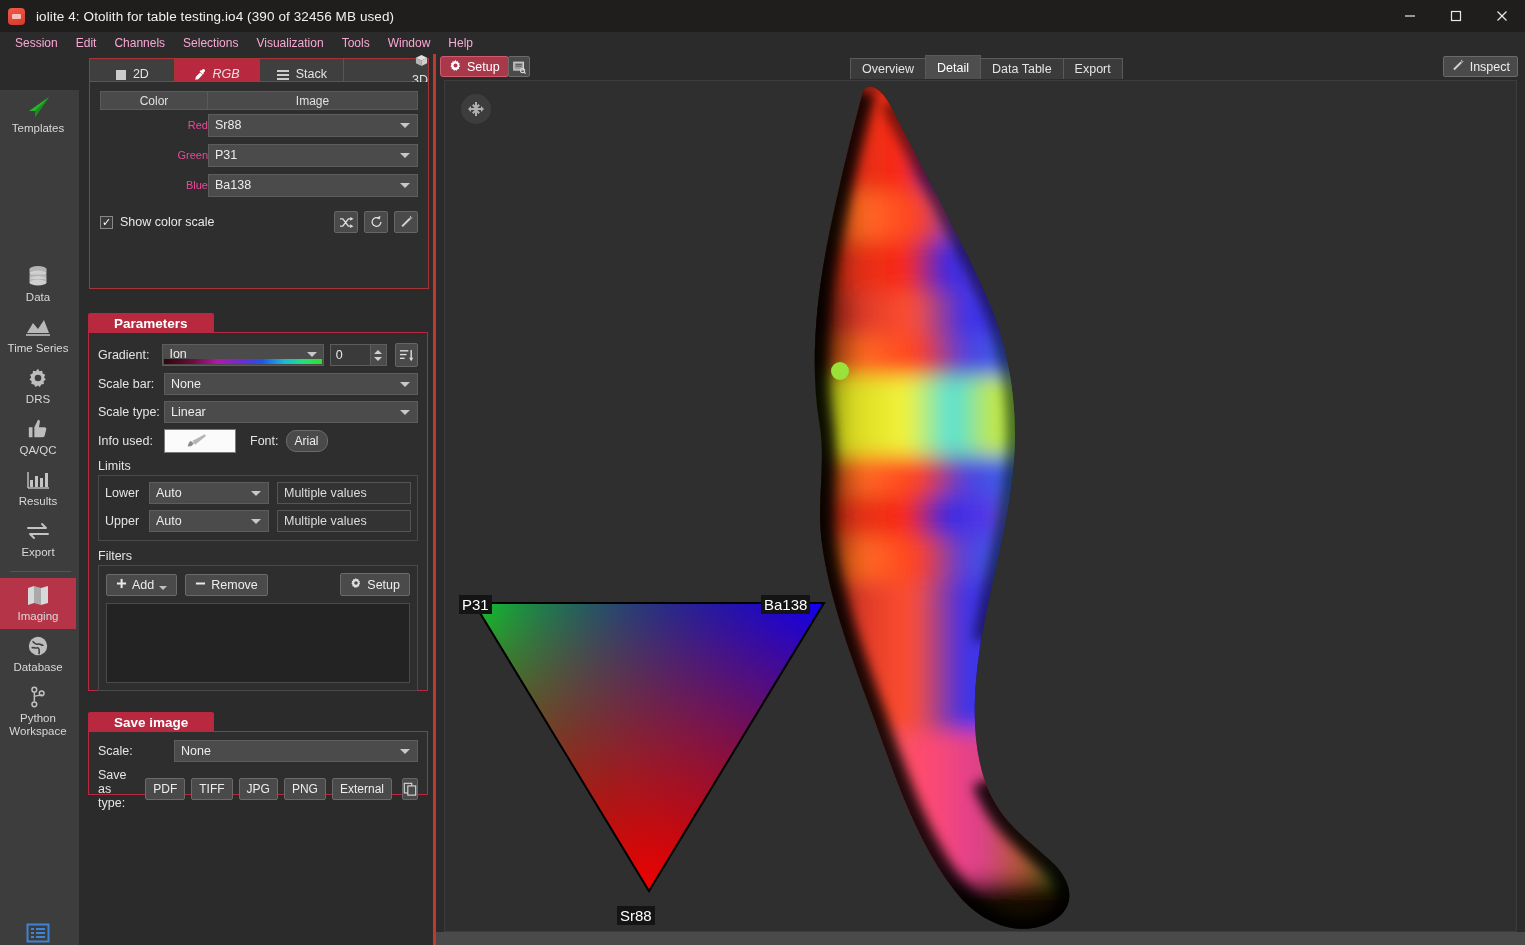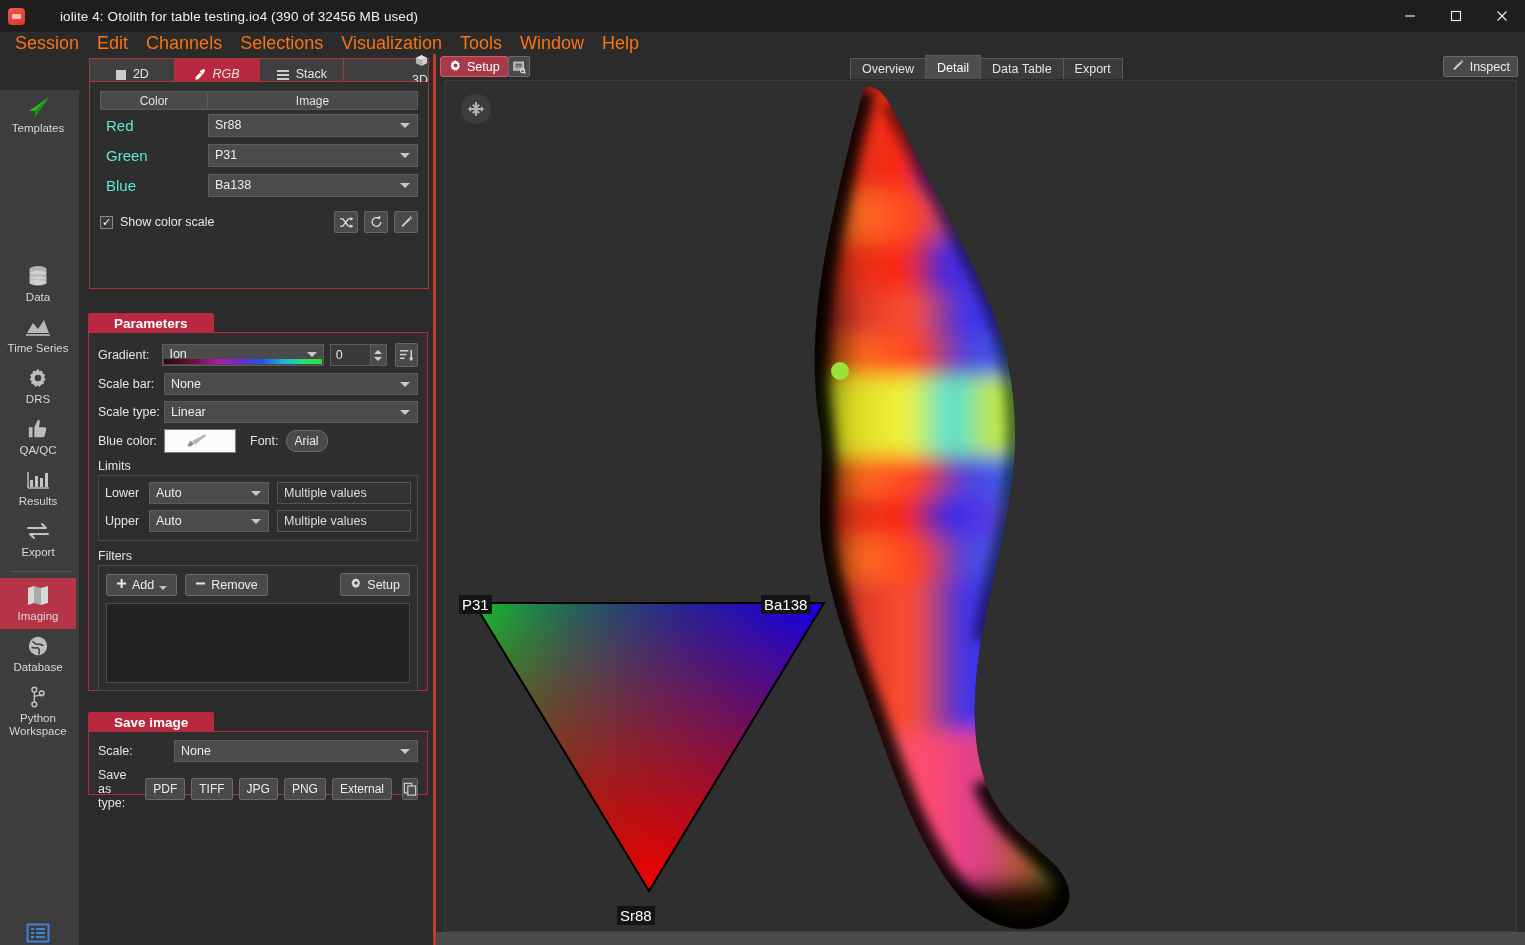--- a/index.html
+++ b/index.html
@@ -8,21 +8,21 @@
     background: #232323;
     font-family: "Liberation Sans", sans-serif;
     overflow: hidden;
     -webkit-font-smoothing: antialiased;
   }
   .app { position: relative; width: 1525px; height: 945px; background: #2b2b2b; }
 
   
   .titlebar {
     position: absolute; left: 0; top: 0; width: 1525px; height: 32px;
-    background: #1f1e1c; display: flex; align-items: center; gap: 24px;
+    background: #1f1e1c; display: flex; align-items: center;
   }
   .app-icon {
     width: 17px; height: 17px; margin-left: 8px; border-radius: 4px;
     background: linear-gradient(160deg,#f05a4a,#d33a2c);
     display: flex; align-items: center; justify-content: center;
     position: relative; flex: none;
   }
   .app-icon::after {
     content: ""; position: absolute; width: 9px; height: 5px;
     background: rgba(255,255,255,.65); border-radius: 1px;
@@ -36,21 +36,21 @@
     color: #e8e8e8;
   }
   .win-btn svg { display: block; }
 
   
   .menubar {
     position: absolute; left: 0; top: 32px; width: 1525px; height: 22px;
     background: #2b2b2b; display: flex; align-items: center; padding-left: 6px;
   }
   .menu-item {
-    color: #f97316; font-size: 18px; padding: 2px 9px; white-space: nowrap;
+    color: #f9a8d4; font-size: 12px; padding: 2px 9px; white-space: nowrap;
   }
 
   
   .rail {
     position: absolute; left: 0; top: 54px; width: 84px; height: 891px;
     background: #3d3d3d; border-right: 3px solid #c0392b; margin-top: 36px;
   }
   .rail-item {
     width: 76px; padding: 4px 0 6px; display: flex; flex-direction: column;
     align-items: center; gap: 2px; color: #d8d8d8; font-size: 11.5px; text-align: center;
@@ -88,21 +88,21 @@
     border: 1px solid #a33; border-top: none; background: #2e2e2e; padding: 9px 10px 0;
   }
   .rgbhead { display: flex; height: 19px; }
   .rgbhead > div {
     background: #4a4a4a; color: #e0e0e0; font-size: 12px; display: flex;
     align-items: center; justify-content: center; border: 1px solid #5a5a5a;
   }
   .rgbhead .hc { width: 108px; }
   .rgbhead .hi { flex: 1; border-left: none; }
   .rgbrow { display: flex; align-items: center; height: 30px; }
-  .rgbrow .lbl { width: 108px; color: #5eead4; font-size: 15px; padding-left: 6px; }
+  .rgbrow .lbl { width: 108px; color: #ec4899; font-size: 11px; padding-left: 6px; text-align: right; }
   .combo {
     flex: 1; height: 23px; background: #4b4b4b; border: 1px solid #5d5d5d;
     display: flex; align-items: center; color: #ececec; font-size: 12.5px;
     padding: 0 6px; position: relative;
   }
   .combo .arrow {
     position: absolute; right: 7px; top: 50%; margin-top: -2px;
     width: 0; height: 0; border-left: 5px solid transparent;
     border-right: 5px solid transparent; border-top: 5px solid #c8c8c8;
   }
@@ -564,21 +564,21 @@
 
         <div class="prow">
           <div class="plabel" style="width:66px">Scale type:</div>
           <div class="wcombo" style="flex:1">
             <span>Linear</span>
             <span class="arrow"></span>
           </div>
         </div>
 
         <div class="prow">
-          <div class="plabel" style="width:66px">Blue color:</div>
+          <div class="plabel" style="width:66px">Info used:</div>
           <div class="colorswatch">
             <svg width="30" height="16" viewBox="0 0 32 16">
                 <path d="M3 13.5c1.8.6 3.8.2 4.8-1l1.6-1.9-3.4-2.9-1.6 1.9c-1 1.2-1.3 3.2-1.4 3.9z" fill="#8c8c8c"></path>
                 <path d="M7.8 8.1L21 .9l1.4 1.7-11.6 9.3z" fill="#b5b5b5"></path>
               </svg>
           </div>
           <div class="plabel" style="margin-left:14px">Font:</div>
           <div class="smallbtn" style="margin-left:7px">Arial</div>
         </div>
 

